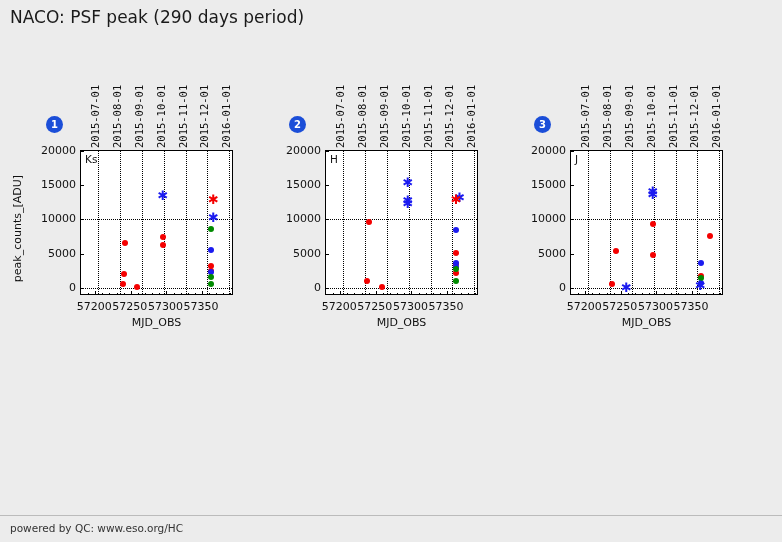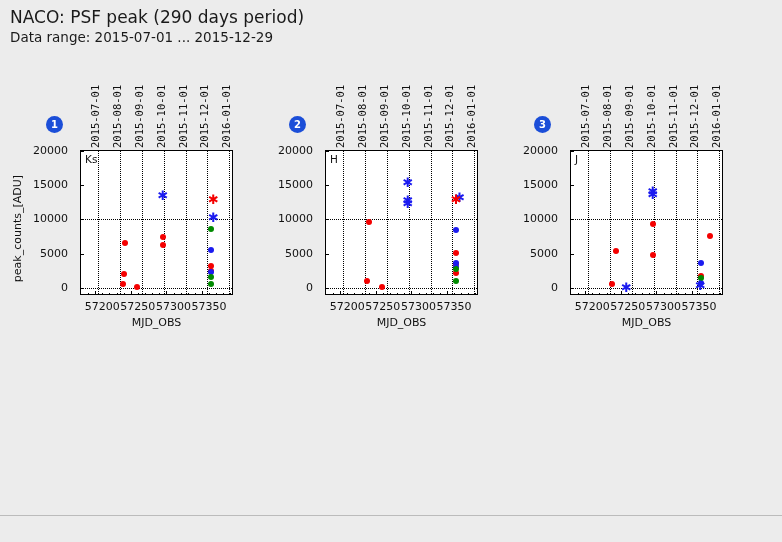--- a/index.html
+++ b/index.html
@@ -57,30 +57,30 @@
     position:absolute; width:0; height:4px;
     border-left:1px solid #000; bottom:-1px;
   }
   .tickv.minor { height:2.5px; }
   .tickh {
     position:absolute; height:0; width:4px;
     border-top:1px solid #000; left:-1px;
   }
 
   .ylab {
-    position:absolute; right:8px; font-size:11px; color:#111;
+    position:absolute; right:0; font-size:11px; color:#111;
     text-align:right; white-space:nowrap; transform:translateY(-50%);
   }
   .yticklabels { position:absolute; left:20px; top:88px; width:56px; height:145px; }
 
   .xlab {
     position:absolute; font-size:11px; color:#111;
     white-space:nowrap; transform:translateX(-50%); top:2px;
   }
-  .xticklabels { position:absolute; left:88px; top:236px; width:153px; height:18px; }
+  .xticklabels { position:absolute; left:80px; top:236px; width:153px; height:18px; }
 
   .datelabels { position:absolute; left:80px; top:10px; width:153px; height:76px; }
   .datelab {
     position:absolute; bottom:0;
     font-size:10.5px; color:#111;
     white-space:nowrap;
     transform-origin:left bottom;
     transform:rotate(-90deg) translateY(4px);
     font-family:"DejaVu Sans Mono", monospace;
   }
@@ -111,21 +111,20 @@
   #footer { position:absolute; left:0; top:515px; width:782px; height:27px;
             border-top:1px solid #bbb; }
   #footer .left { position:absolute; left:10px; top:6px; font-size:10.5px; color:#333; }
   #footer .right { position:absolute; right:10px; top:6px; font-size:10.5px; color:#333; }
 </style>
 </head>
 <body>
 
 <div id="header">
   <div id="title">NACO: PSF peak (290 days period)</div>
-  <div id="subtitle">Data range: 2015-07-01 ... 2015-12-29</div>
 </div>
 
 <div id="plotarea">
     <div class="panel p1">
       <div class="badge b1">1</div>
       <div class="axes">
         <div class="filterlabel">Ks</div>
         <div class="gridv" style="left: 17.0791px;"></div>
         <div class="gridv" style="left: 39.1395px;"></div>
         <div class="gridv" style="left: 61.2px;"></div>
@@ -356,13 +355,14 @@
         <div class="datelab" style="left: 82.5488px;">2015-10-01</div>
         <div class="datelab" style="left: 104.609px;">2015-11-01</div>
         <div class="datelab" style="left: 125.958px;">2015-12-01</div>
         <div class="datelab" style="left: 148.019px;">2016-01-01</div>
       </div>
       <div class="axistitle xaxistitle">MJD_OBS</div>
     </div>
   </div>
 
 <div id="footer">
+  <div class="left">powered by QC: www.eso.org/HC</div>
 </div>
 
 </body></html>

